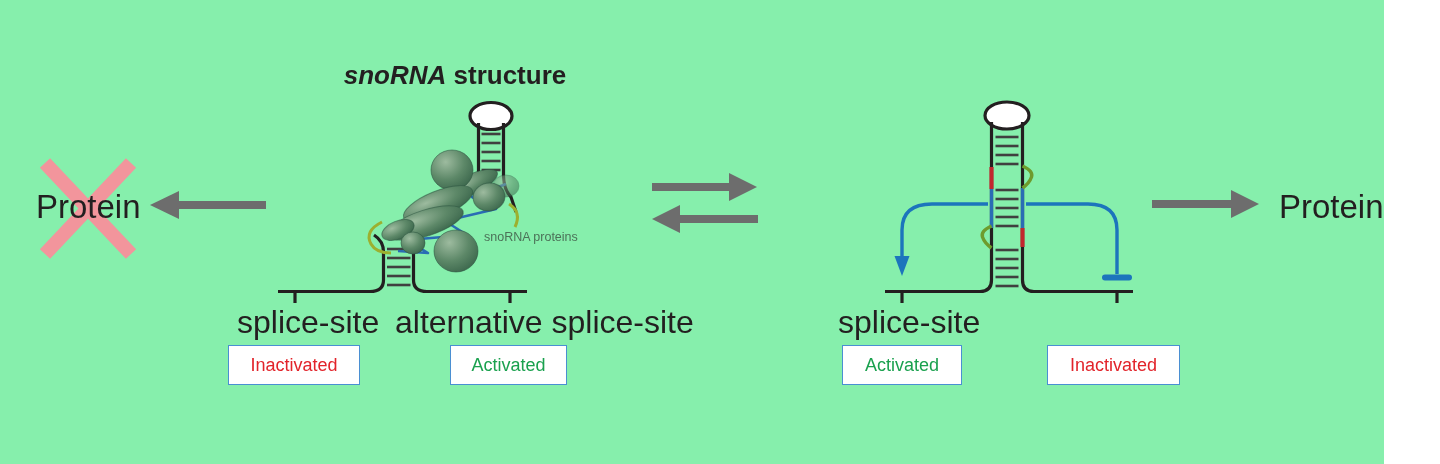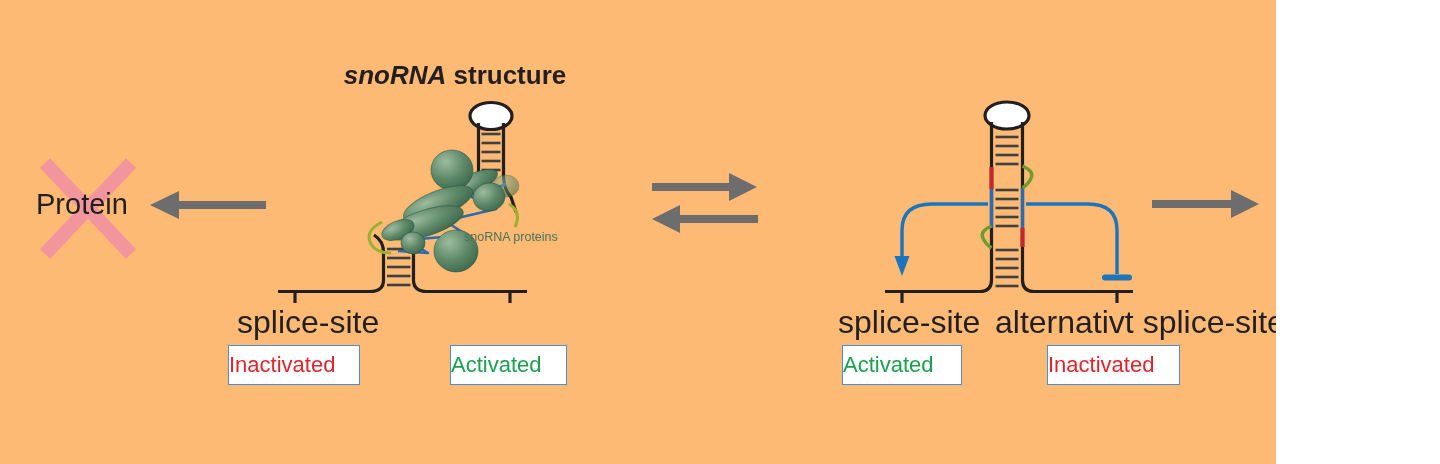--- a/index.html
+++ b/index.html
@@ -1,31 +1,31 @@
 <!DOCTYPE html>
 <html><head>
 <meta charset="utf-8">
 <style>
   html,body{margin:0;padding:0;background:#fff;}
   .canvas{
-    position:relative;width:1276px;height:464px;background:#fdba74;
+    position:relative;width:1384px;height:464px;background:#86efac;
     font-family:"Liberation Sans",sans-serif;color:#231f20;overflow:hidden;
   }
   .layer{position:absolute;left:0;top:0;}
   .txt{position:absolute;white-space:nowrap;}
   .title{font-size:26px;font-weight:bold;text-align:center;}
   .title .it{font-style:italic;}
-  .protein{font-size:29px;}
+  .protein{font-size:33px;}
   .annotation{font-size:12.5px;color:#4c7258;}
   .splice-label{font-size:32px;text-align:center;}
   .badge{
     position:absolute;height:40px;box-sizing:border-box;
     border:1.6px solid #4a8fd2;background:#fff;
-    display:flex;align-items:center;
-    font-size:22px;
+    display:flex;align-items:center;justify-content:center;
+    font-size:18px;
   }
 </style>
 </head>
 <body>
 
 <div class="canvas">
 
   <svg class="layer" width="1440" height="464" viewBox="0 0 1440 464">
     <defs>
       <radialGradient id="blobG" cx="35%" cy="30%" r="80%">
@@ -148,25 +148,25 @@
 
   <div class="txt title" style="left:280px;top:60px;width:350px;">
     <span class="it">snoRNA</span><span> structure</span>
   </div>
 
 
   <div class="txt protein" style="left:36px;top:188px;">Protein</div>
 
   <div class="txt protein" style="left:1279px;top:188px;">Protein</div>
 
-  <div class="txt annotation" style="left:464px;top:230px;">snoRNA proteins</div>
+  <div class="txt annotation" style="left:484px;top:230px;">snoRNA proteins</div>
 
   <div class="txt splice-label" style="left:237px;top:304px;width:140px;">splice-site</div>
+  <div class="txt splice-label" style="left:395px;top:304px;width:256px;">alternative splice-site</div>
   <div class="txt splice-label" style="left:838px;top:304px;width:140px;">splice-site</div>
-  <div class="txt splice-label" style="left:995px;top:304px;width:260px;">alternativt splice-site</div>
 
   <div class="badge" style="left:228px;top:345px;width:132px;">
     <span style="color: rgb(226, 35, 42);">Inactivated</span>
   </div>
   <div class="badge" style="left:450px;top:345px;width:117px;">
     <span style="color: rgb(26, 161, 78);">Activated</span>
   </div>
   <div class="badge" style="left:842px;top:345px;width:120px;">
     <span style="color: rgb(26, 161, 78);">Activated</span>
   </div>

